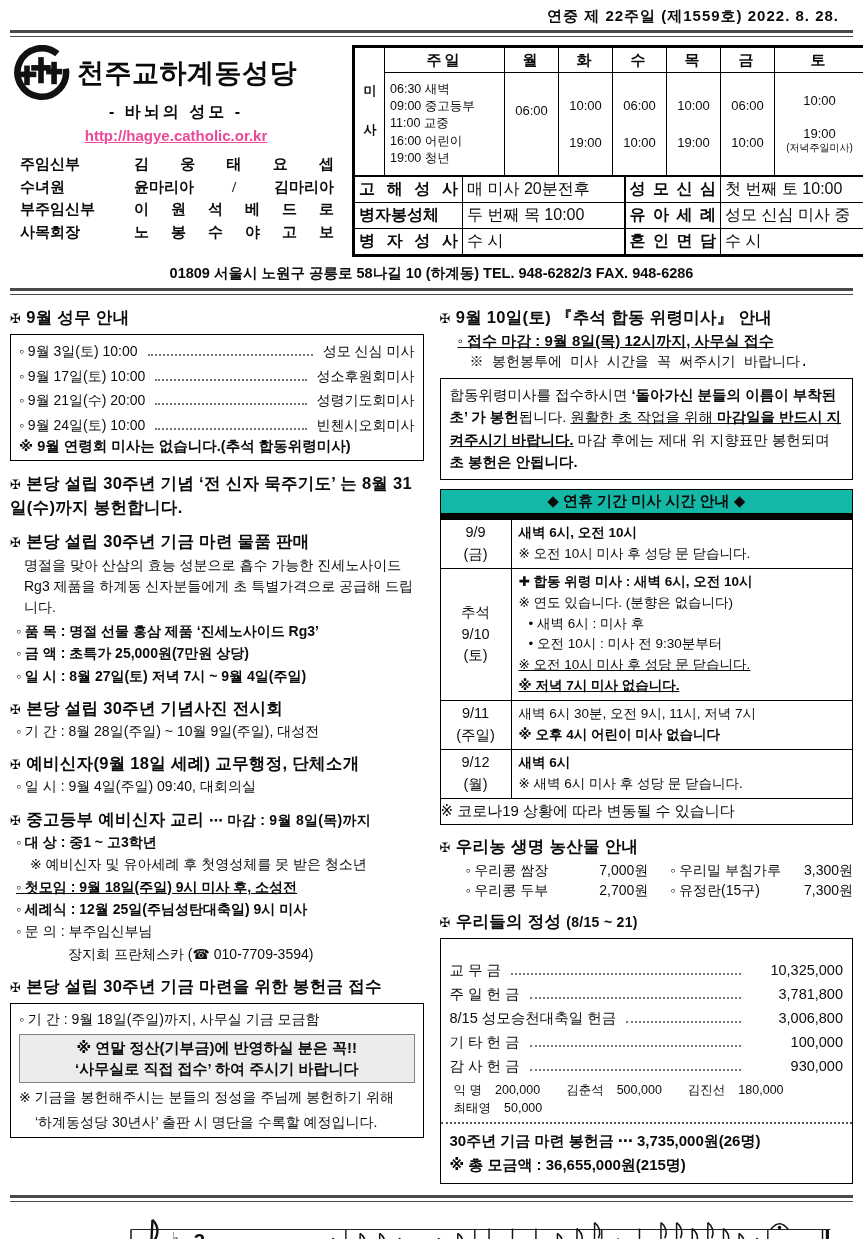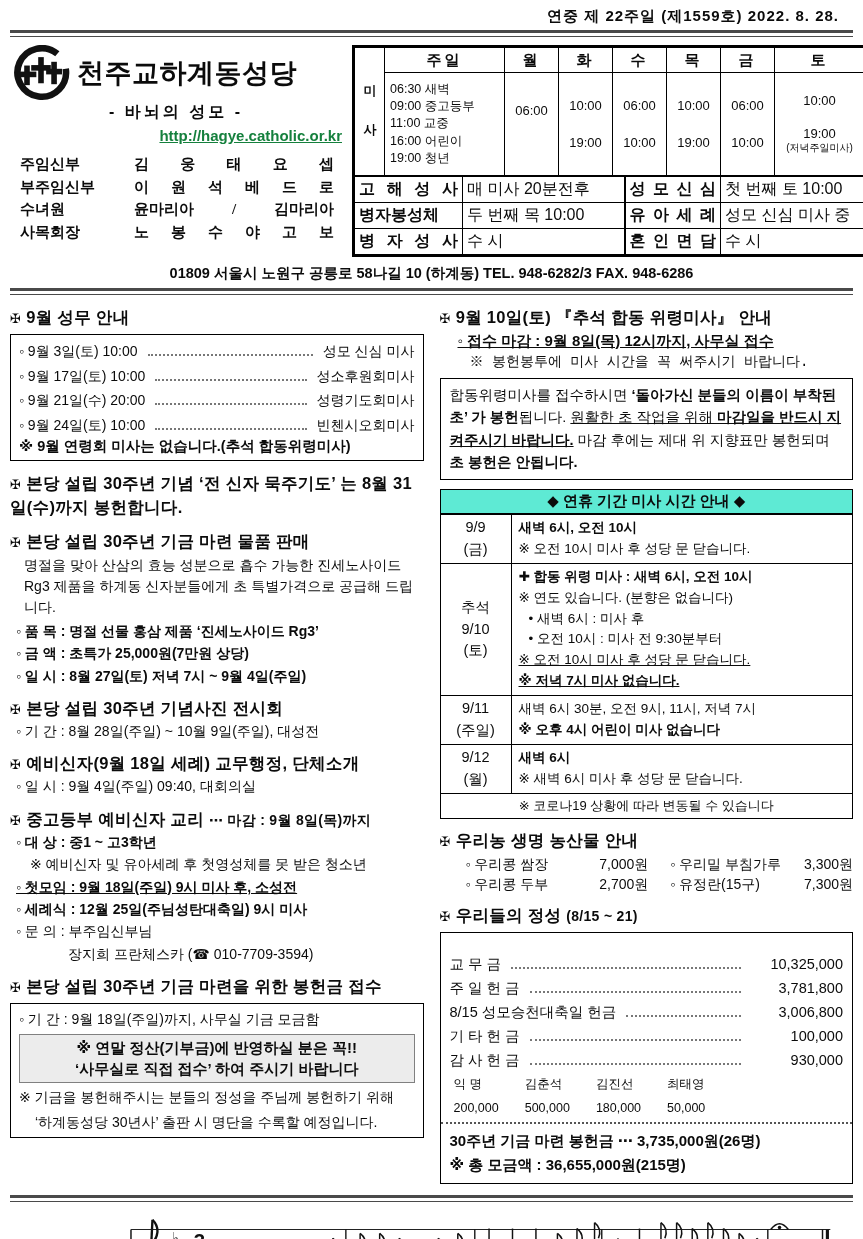--- a/index.html
+++ b/index.html
@@ -8,21 +8,21 @@
   .issue-line{text-align:right;font-weight:bold;font-size:15px;letter-spacing:1px;padding:3px 14px 4px 0;}
   .drule{border-top:3px solid #4a4a4a;border-bottom:1px solid #4a4a4a;height:3px;}
 
   
   .header-row{display:flex;gap:10px;margin-top:8px;}
   .church-block{width:332px;flex:none;}
   .church-top{display:flex;align-items:center;gap:5px;}
   .logo-svg{width:62px;height:56px;flex:none;}
   .church-name{font-size:27px;font-weight:900;letter-spacing:0.5px;white-space:nowrap;}
   .church-subtitle{text-align:center;font-weight:900;font-size:16px;letter-spacing:3px;margin-top:1px;}
-  .church-url{display:block;text-align:right;color:#15803d;text-decoration:underline;font-weight:bold;font-size:15px;margin:4px 0 9px;cursor:pointer;}
+  .church-url{display:block;text-align:center;color:#ec4899;text-decoration:underline;font-weight:bold;font-size:15px;margin:4px 0 9px;cursor:pointer;}
   .staff-row{display:flex;font-size:15px;font-weight:bold;line-height:1.5;font-family:Liberation Serif, serif;}
   .staff-role{width:98px;margin-left:10px;text-align:justify;text-align-last:justify;}
   .staff-name{width:200px;margin-left:16px;text-align:justify;text-align-last:justify;}
 
   .mass-block{flex:1;border:2px solid #000;align-self:flex-start;}
   table{border-collapse:collapse;width:100%;table-layout:fixed;}
   .mass-table td{border:1px solid #000;text-align:center;vertical-align:middle;padding:1px 2px;font-size:13px;}
   .mass-table .day-hdr{font-weight:bold;font-size:15px;letter-spacing:3px;height:22px;}
   .corner-cell{font-weight:bold;font-size:16px;}
   .vert{writing-mode:vertical-rl;letter-spacing:26px;margin-top:8px;}
@@ -55,37 +55,37 @@
   .u{text-decoration:underline;}
   .para{font-size:14px;line-height:1.5;margin:2px 0 2px 14px;}
   .graybox{background:#ececec;border:1.5px solid #808080;padding:2px 8px;margin:3px 0 4px;font-weight:900;font-size:15px;line-height:1.45;text-align:center;}
   .fund-note{font-size:14px;line-height:1.5;margin-top:4px;}
 
   .mem-sub{font-weight:900;text-decoration:underline;font-size:15px;margin:3px 0 2px 18px;}
   .mem-note{font-size:14px;margin-left:30px;font-family:Liberation Mono, monospace;}
   .mbox{border:1.5px solid #000;padding:5px 9px;margin-top:7px;font-size:14.5px;line-height:1.55;}
 
   .holiday{border:1.5px solid #000;margin-top:9px;}
-  .holiday-title{background:#5eead4;font-weight:900;text-align:center;border-bottom:2px solid #000000;font-size:15px;padding:2px 0;}
+  .holiday-title{background:#14b8a6;font-weight:900;text-align:center;border-bottom:7px solid #000000;font-size:15px;padding:2px 0;}
   .hrow{display:flex;border-bottom:1px solid #000;}
   .hdate{width:70px;flex:none;border-right:1px solid #000;display:flex;flex-direction:column;justify-content:center;align-items:center;font-size:14.5px;line-height:1.5;}
   .hbody{flex:1;padding:3px 7px;font-size:13.5px;line-height:1.55;}
-  .hfoot{padding:3px 11px;text-align:center;font-size:13px;}
+  .hfoot{padding:3px 0;font-size:15px;}
 
   .farm-grid{display:grid;grid-template-columns:1fr 1fr;column-gap:6px;row-gap:2px;margin:4px 0 0 10px;font-size:14px;}
   .farm-item{display:flex;}
   .farm-name{flex:1;margin-left:16px;}
   .farm-price{width:68px;text-align:right;}
 
   .offer-box{border:1.5px solid #000;padding:20px 9px 6px;margin-top:5px;}
   .orow{display:flex;align-items:baseline;font-size:14.5px;line-height:1.65;}
   .oname{white-space:nowrap;}
   .oamt{width:92px;text-align:right;white-space:nowrap;}
   .donors{display:flex;flex-wrap:wrap;column-gap:26px;font-size:12.5px;line-height:1.5;margin:2px 0 2px 4px;}
-  .donor{display:flex;gap:6px;flex-direction:column;}
+  .donor{display:flex;gap:13px;}
   .dotted-div{border-top:2px dotted #555;margin:4px -9px 5px;}
   .fund-line{font-weight:900;font-size:15px;line-height:1.6;}
 
   
   .music-row{display:flex;align-items:center;margin-top:8px;}
   .music-label{width:80px;flex:none;font-size:17px;font-weight:bold;text-align:center;}
   .staff-svg{width:752px;height:84px;}
 </style>
 </head>
 <body>
@@ -112,26 +112,26 @@
         <div class="church-name">천주교하계동성당</div>
       </div>
       <div class="church-subtitle">- 바뇌의 성모 -</div>
       <a class="church-url">http://hagye.catholic.or.kr</a>
       <div>
         <div class="staff-row">
           <span class="staff-role">주임신부</span>
           <span class="staff-name">김 웅 태  요  셉</span>
         </div>
         <div class="staff-row">
+          <span class="staff-role">수녀원</span>
+          <span class="staff-name">윤마리아 / 김마리아</span>
+        </div>
+        <div class="staff-row">
           <span class="staff-role">부주임신부</span>
           <span class="staff-name">이 원 석  베 드 로</span>
-        </div>
-        <div class="staff-row">
-          <span class="staff-role">수녀원</span>
-          <span class="staff-name">윤마리아 / 김마리아</span>
         </div>
         <div class="staff-row">
           <span class="staff-role">사목회장</span>
           <span class="staff-name">노 봉 수  야 고 보</span>
         </div>
       </div>
     </div>
 
     <div class="mass-block">
       <table class="mass-table">

